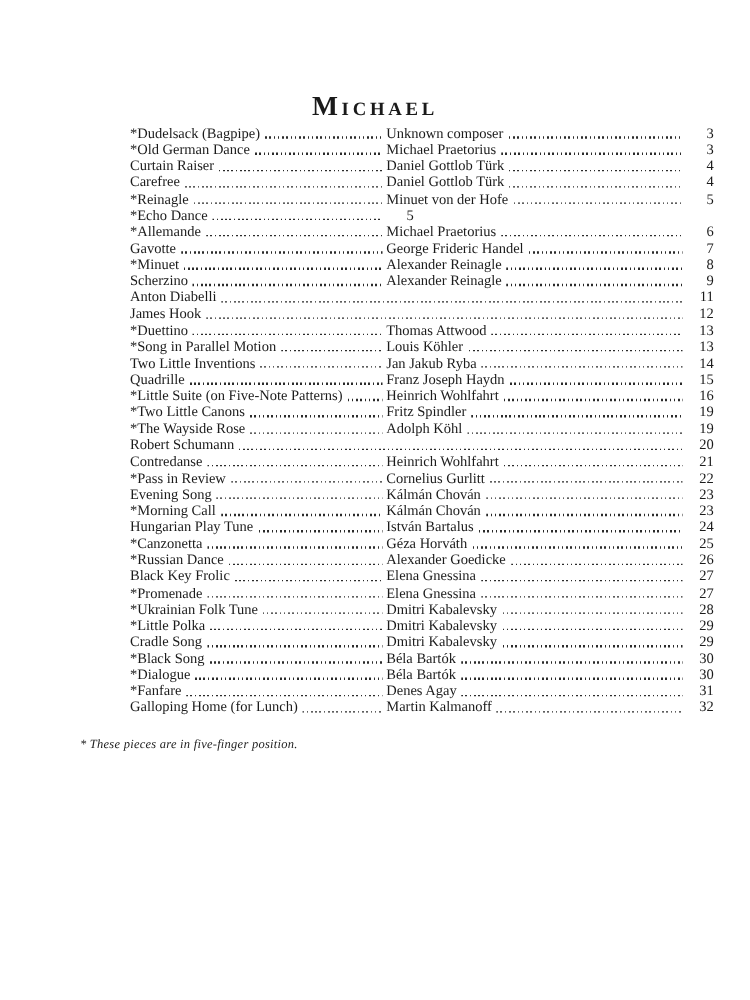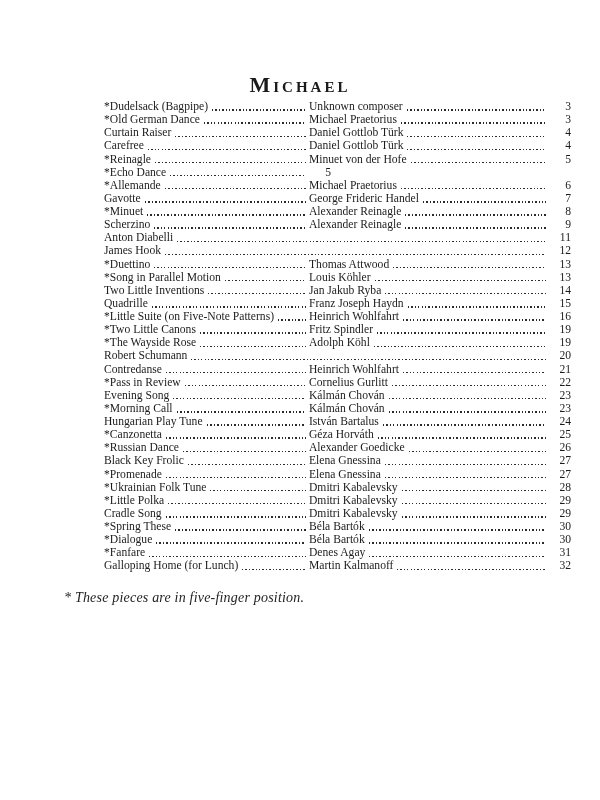--- a/index.html
+++ b/index.html
@@ -73,21 +73,21 @@
   }
   .pageno {
     flex: 0 0 22px;
     width: 22px;
     text-align: right;
   }
   #footnote {
     position: absolute;
     top: 590px;
     left: 64px;
-    font-size: 14px;
+    font-size: 10px;
     font-style: italic;
     color: #222222;
     letter-spacing: 0.2px;
   }
 </style>
 </head>
 <body>
 
 <div id="page">
   <h1 id="heading">Michael</h1>
@@ -424,21 +424,21 @@
           <span class="dots"></span>
         </span>
         <span class="mid-cell">
           <span class="composer">Dmitri Kabalevsky</span>
           <span class="dots"></span>
         </span>
         <span class="pageno">29</span>
       </div>
       <div class="row">
         <span class="left-cell">
-          <span class="title">*Spring These</span>
+          <span class="title">*Black Song</span>
           <span class="dots"></span>
         </span>
         <span class="mid-cell">
           <span class="composer">Béla Bartók</span>
           <span class="dots"></span>
         </span>
         <span class="pageno">30</span>
       </div>
       <div class="row">
         <span class="left-cell">

